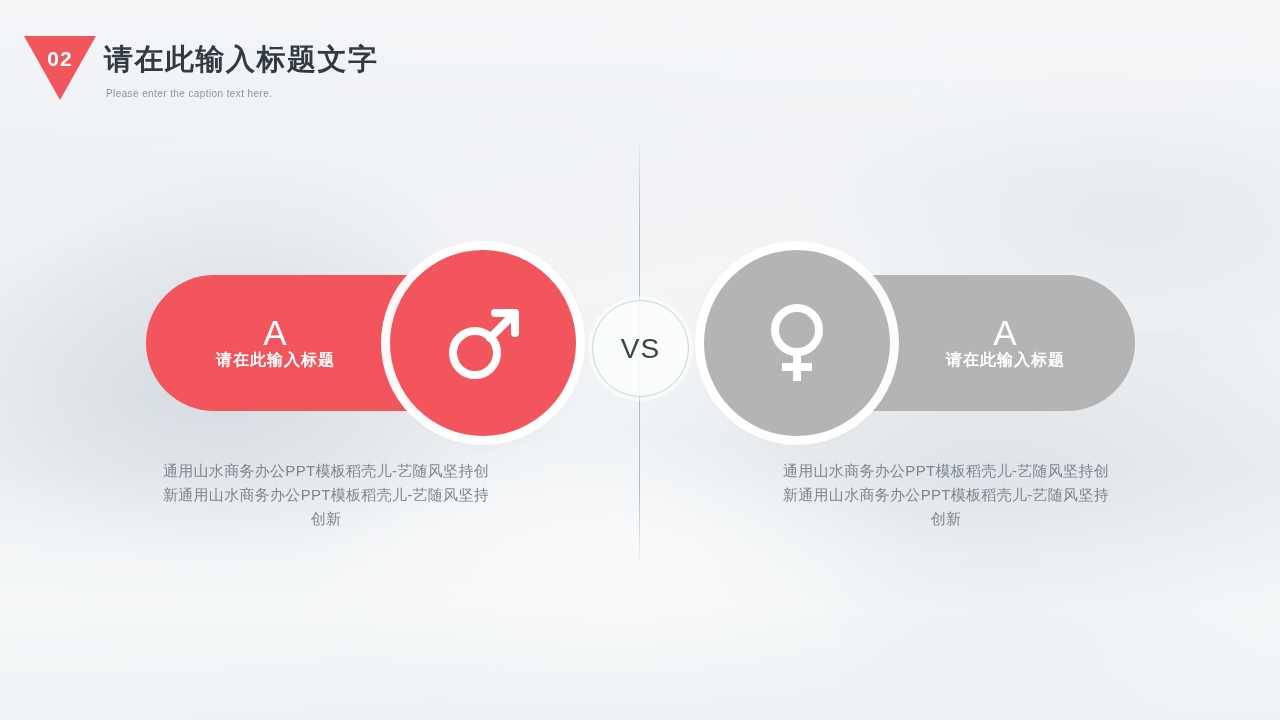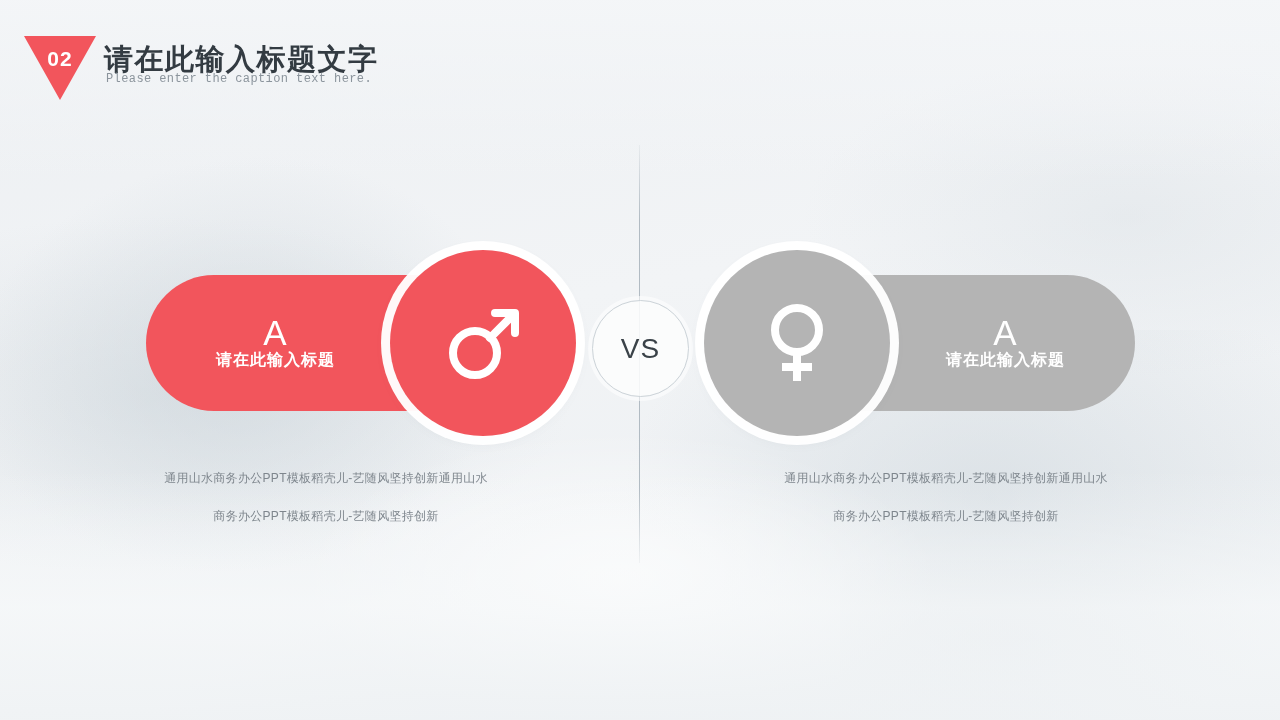--- a/index.html
+++ b/index.html
@@ -48,22 +48,22 @@
   .num-badge .num{
     position:absolute;left:0;top:11px;width:72px;text-align:center;
     font-size:21px;color:#fff;letter-spacing:1px;font-weight:700;
   }
   .title-main{
     position:absolute;left:104px;top:40px;
     font-size:29px;font-weight:bold;color:#333b42;letter-spacing:1.5px;
     white-space:nowrap;
   }
   .title-sub{
-    position:absolute;left:106px;top:72px;
-    font-size:12px;color:#8b949c;letter-spacing:.4px;white-space:nowrap;font-family:Liberation Mono, monospace;
+    position:absolute;left:106px;top:88px;
+    font-size:10px;color:#8b949c;letter-spacing:.4px;white-space:nowrap;
   }
 
   
   .divider{position:absolute;left:639px;top:145px;width:1px;height:418px;
     background:linear-gradient(180deg,rgba(176,186,194,.15) 0%,rgba(166,177,186,.85) 18%,rgba(166,177,186,.85) 82%,rgba(176,186,194,.12) 100%);}
   .vs-circle{
     position:absolute;left:592px;top:300px;width:95px;height:95px;border-radius:50%;
     background:rgba(252,253,253,.88);
     border:1px solid #cdd4d9;
     box-shadow:0 0 0 4px rgba(255,255,255,.55);
@@ -90,21 +90,21 @@
     display:flex;align-items:center;justify-content:center;
     box-shadow:0 0 0 9px rgba(255,255,255,.96), 0 3px 14px rgba(120,132,142,.18);
   }
   .badge-left{left:390px;background:#f2555c;}
   .badge-right{left:704px;background:#b4b4b4;}
   .badge svg{display:block;}
 
   
   .body-text{
     position:absolute;top:459px;width:330px;
-    font-size:12px;line-height:38px;color:#7e868d;text-align:center;
+    font-size:15px;line-height:24px;color:#7e868d;text-align:center;
     letter-spacing:.3px;
   }
   .body-left{left:161px;}
   .body-right{left:781px;}
 </style>
 </head>
 <body>
 
 <div id="slide">
 

